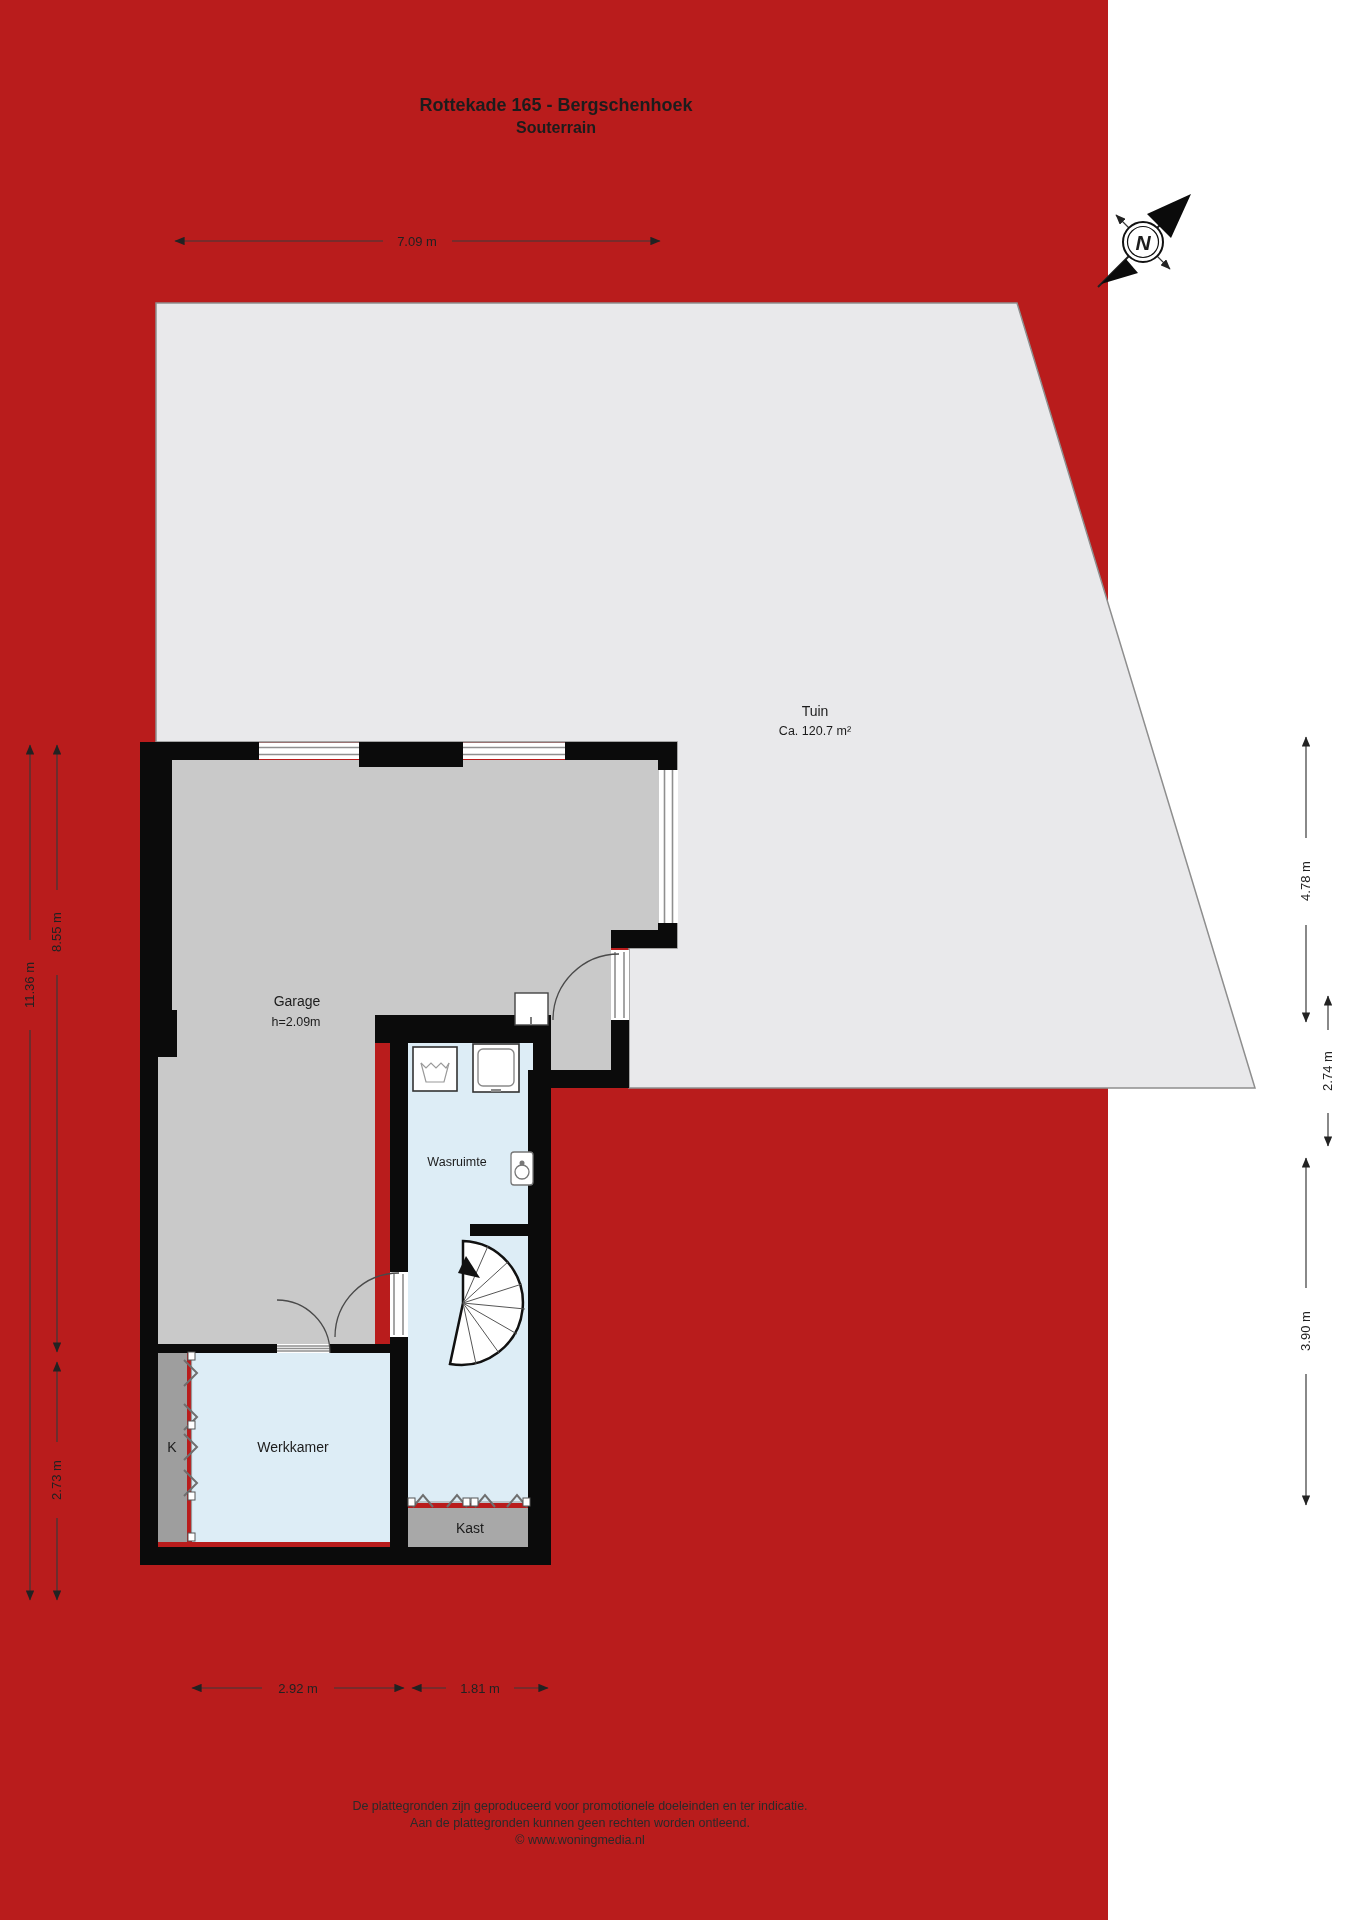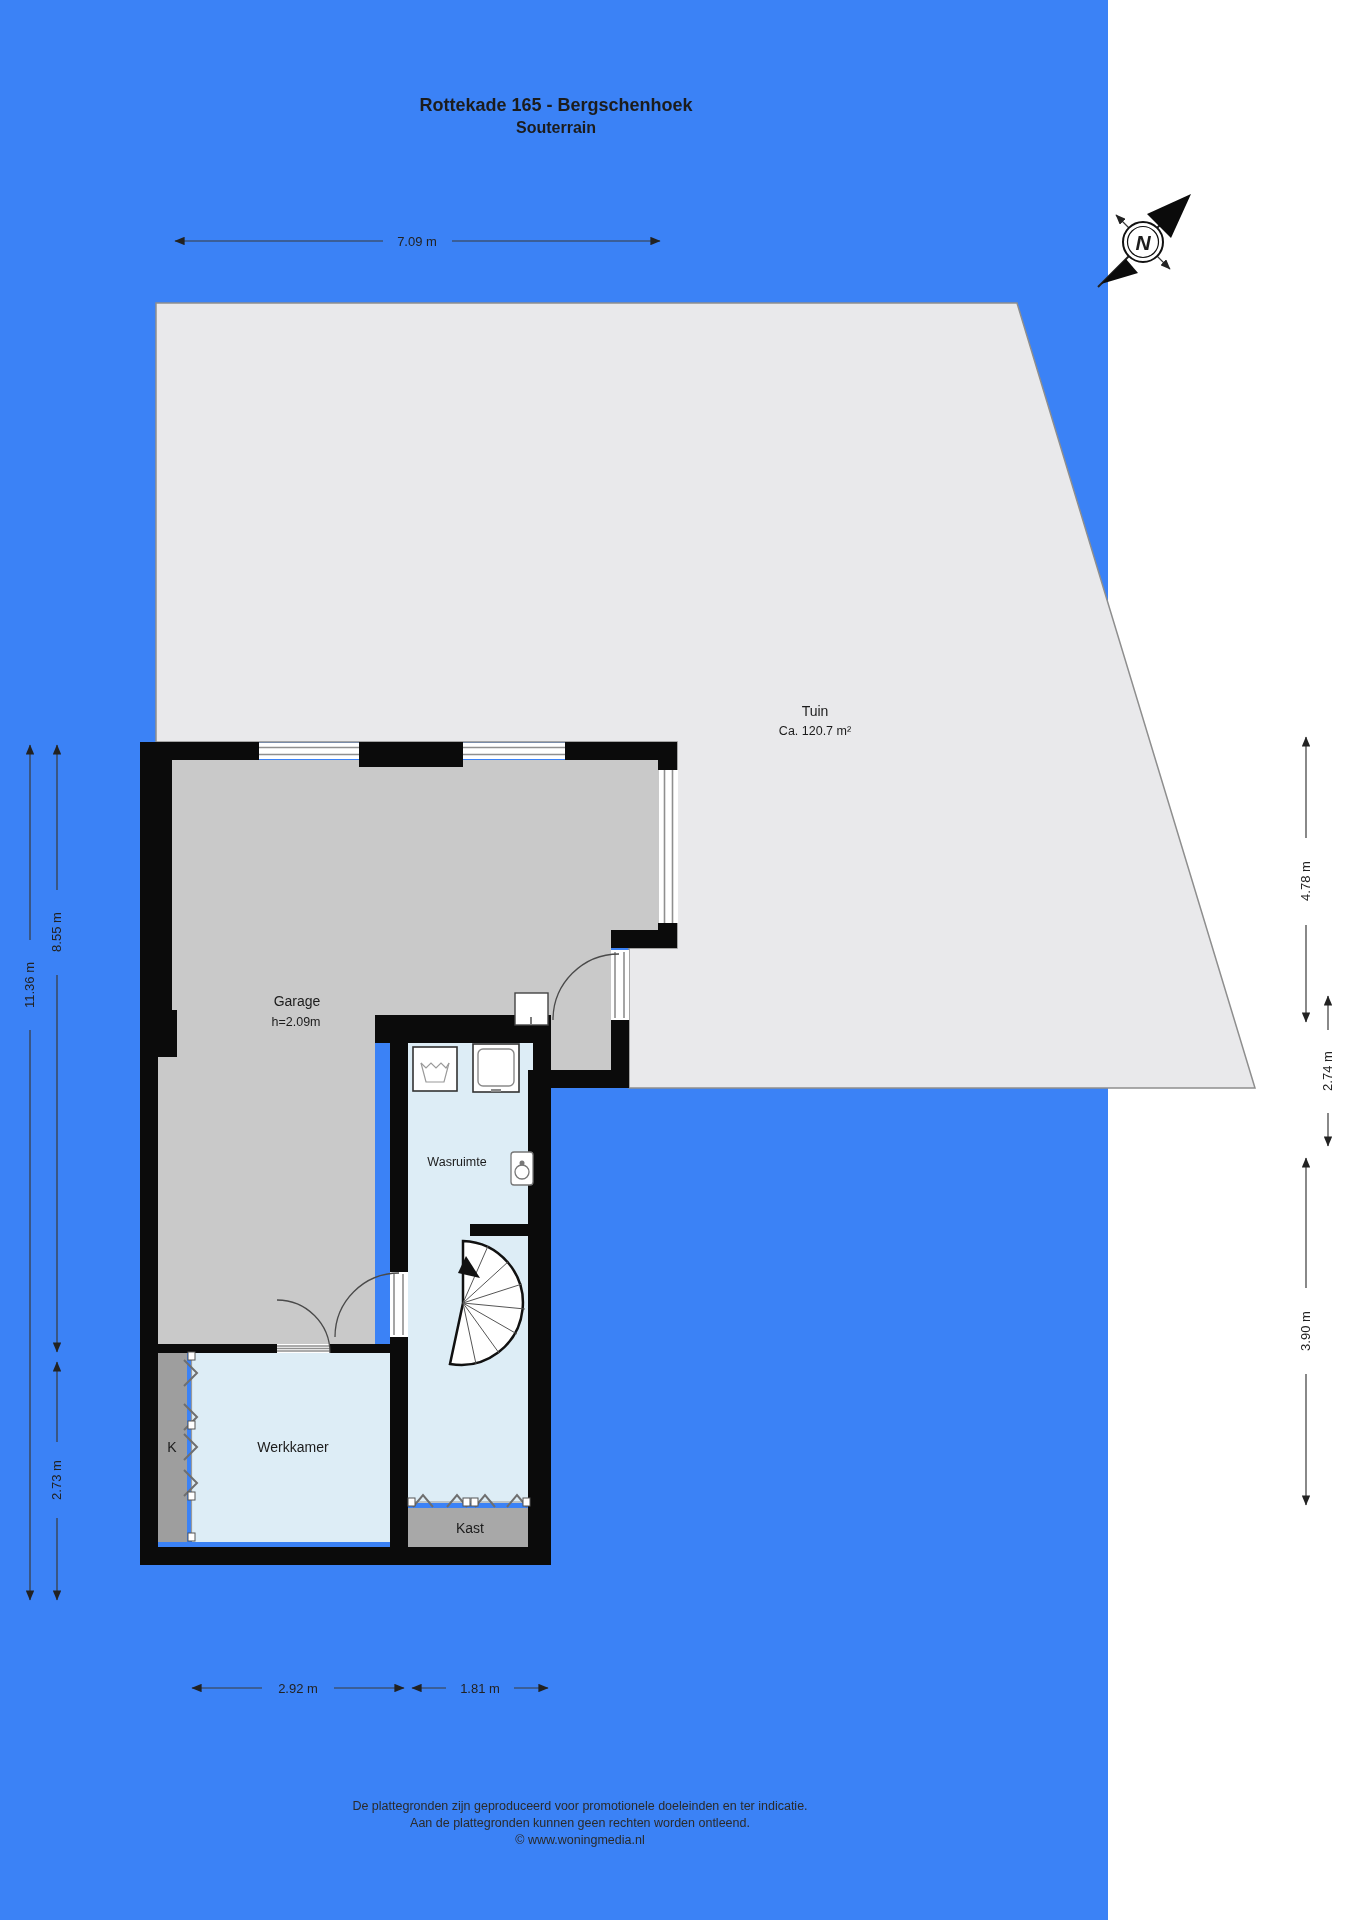--- a/index.html
+++ b/index.html
@@ -1,16 +1,16 @@
 <!DOCTYPE html>
 <html><head>
 <meta charset="utf-8">
 <style>
   html,body{margin:0;padding:0;background:#ffffff;}
-  .page{width:1108px;height:1920px;position:relative;background:#3b82f6;
+  .page{width:1108px;height:1920px;position:relative;background:#b91c1c;
         font-family:"Liberation Sans", sans-serif;}
   svg{display:block;}
   text{font-family:"Liberation Sans", sans-serif;fill:#1c1c1c;}
   .title1{font-size:18px;font-weight:bold;}
   .title2{font-size:16px;font-weight:bold;}
   .room-label{font-size:14px;}
   .room-sub{font-size:12.5px;}
   .dim-label{font-size:13px;fill:#222;}
   .footer-line{font-size:12.5px;fill:#2a2a2a;}
   .wall{fill:#0b0b0b;}

